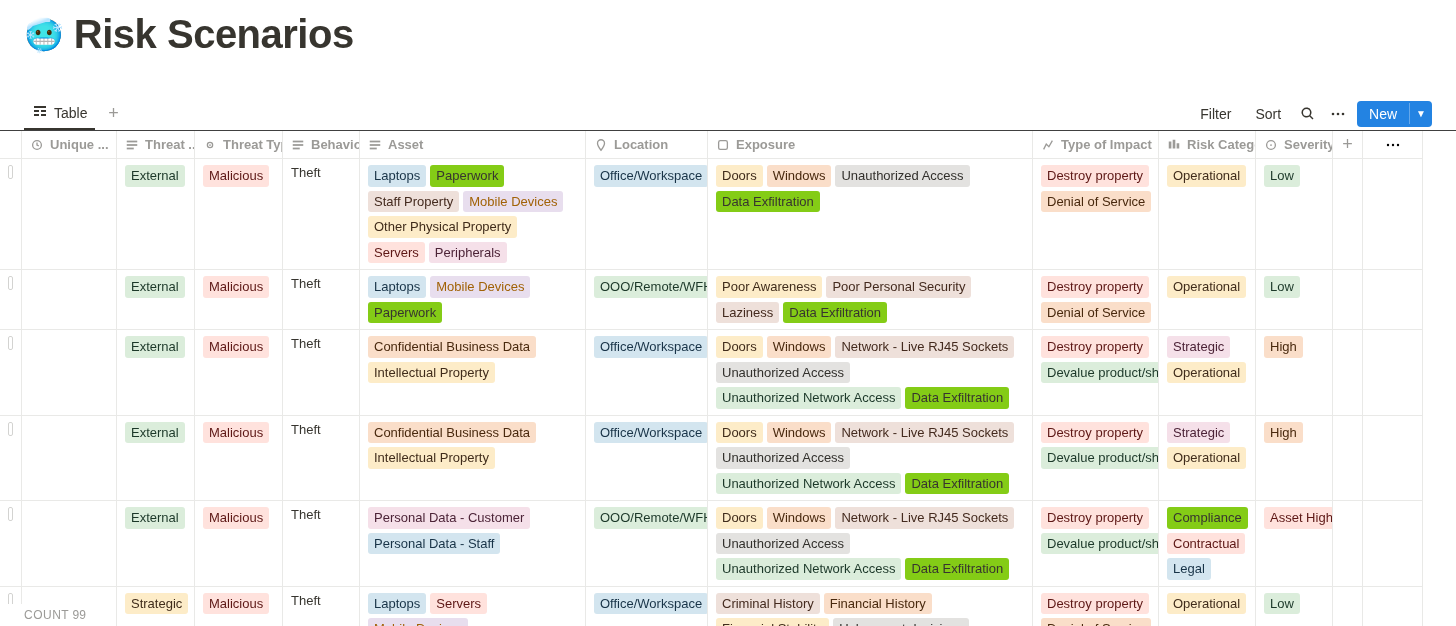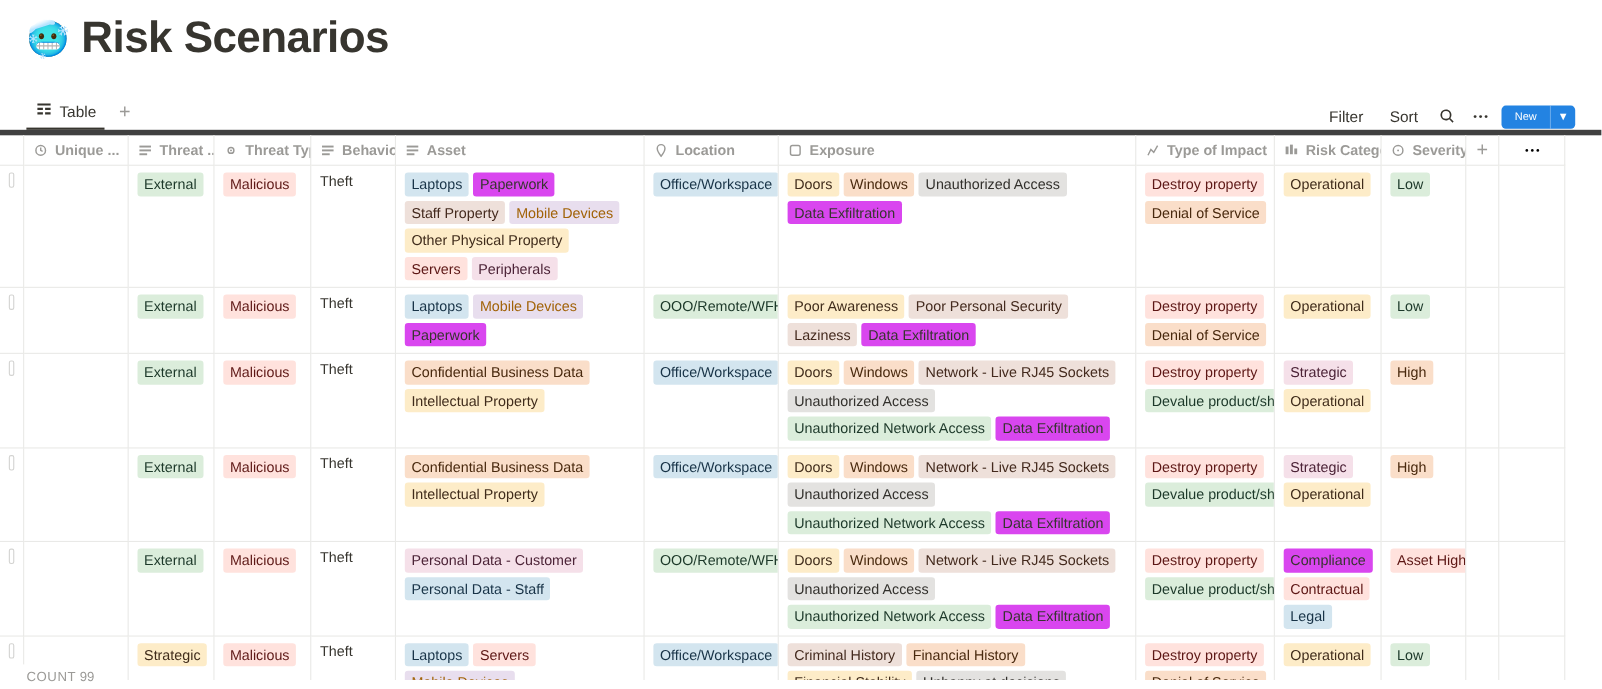--- a/index.html
+++ b/index.html
@@ -1,41 +1,41 @@
 <!DOCTYPE html>
 <html><head>
 <meta charset="utf-8">
 <style>
 *{box-sizing:border-box;margin:0;padding:0}
 body{font-family:-apple-system,BlinkMacSystemFont,'Segoe UI',Helvetica,Arial,sans-serif;background:#fff;color:#37352f;font-size:14px;width:1456px;height:626px;overflow:hidden}
 .header{display:flex;align-items:center;padding:12px 24px 8px;gap:10px}
 .header-icon{font-size:32px;line-height:1}
 .header-title{font-weight:700;font-size:40px;letter-spacing:-.5px}
-.toolbar{display:flex;align-items:flex-end;justify-content:space-between;padding:0 24px;margin-top:20px;border-bottom:5px solid #404040}
+.toolbar{display:flex;align-items:center;justify-content:space-between;padding:0 24px;margin-top:32px;border-bottom:1px solid #404040}
 .tabs{display:flex;align-items:center;gap:6px}
 .tab{display:flex;align-items:center;gap:6px;padding:6px 8px;font-size:14px;color:#37352f;border-bottom:2px solid transparent;cursor:pointer}
 .tab.active{border-bottom-color:#37352f;font-weight:500}
 .tab-icon svg{width:16px;height:16px;fill:#37352f}
 .add-tab{display:flex;align-items:center;justify-content:center;width:24px;height:24px;color:#9b9a97;font-size:18px;cursor:pointer}
 .toolbar-right{display:flex;align-items:center;gap:8px}
 .tb-btn{padding:4px 8px;font-size:14px;color:#37352f;cursor:pointer;border-radius:4px}
 .tb-icon{width:22px;height:22px;display:flex;align-items:center;justify-content:center;color:#37352f;cursor:pointer}
 .tb-icon svg{width:16px;height:16px;fill:currentColor}
 .new-btn{display:flex;align-items:center;background:#2383e2;color:#fff;border-radius:4px;overflow:hidden}
-.new-btn-text{padding:5px 12px;font-size:10px}
+.new-btn-text{padding:5px 12px;font-size:14px}
 .new-btn-caret{padding:5px 6px;border-left:1px solid rgba(255,255,255,.3);font-size:10px}
 
 .table-wrap{overflow:auto;max-height:495px}
 .grid{display:grid;grid-template-columns:22px 95px 78px 88px 77px 226px 122px 325px 126px 97px 77px 30px 60px;font-size:13px}
 .hcell{display:flex;align-items:center;gap:6px;padding:6px 8px;color:#9b9a97;font-weight:700;border-bottom:1px solid #e9e9e7;border-right:1px solid #e9e9e7;white-space:nowrap;overflow:hidden}
 .hcell svg{width:14px;height:14px;fill:#9b9a97;flex-shrink:0}
 .cell{padding:6px 8px;border-bottom:1px solid #e9e9e7;border-right:1px solid #e9e9e7;display:flex;flex-wrap:wrap;gap:4px;align-content:flex-start;overflow:hidden}
 .cell.ctr{justify-content:center}
 .tag{display:inline-flex;align-items:center;padding:1px 6px;border-radius:3px;font-size:13px;line-height:1.5;white-space:nowrap}
-.t-default{background:#d946ef;color:#37352f}
+.t-default{background:#84cc16;color:#37352f}
 .t-green{background:#dbeddb;color:#1c3829}
 .t-red{background:#ffe2dd;color:#5d1715}
 .t-orange{background:#fadec9;color:#49290e}
 .t-yellow{background:#fdecc8;color:#402c1b}
 .t-blue{background:#d3e5ef;color:#183347}
 .t-purple{background:#e8deee;color:#a16207}
 .t-pink{background:#f5e0e9;color:#4c2337}
 .t-brown{background:#eee0da;color:#442a1e}
 .t-gray{background:#e3e2e0;color:#32302c}
 .plain{color:#37352f}

